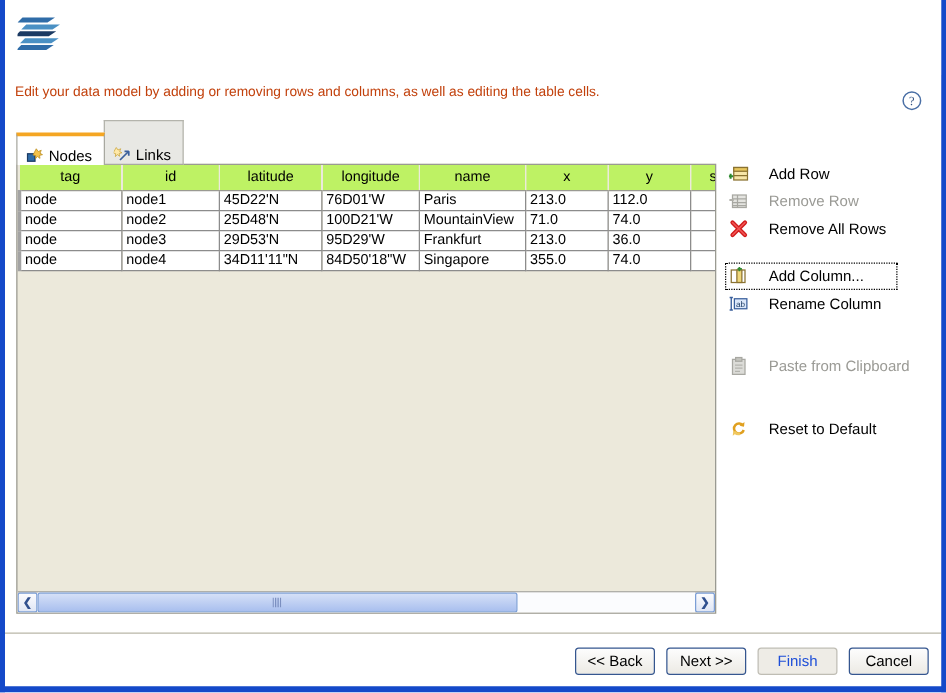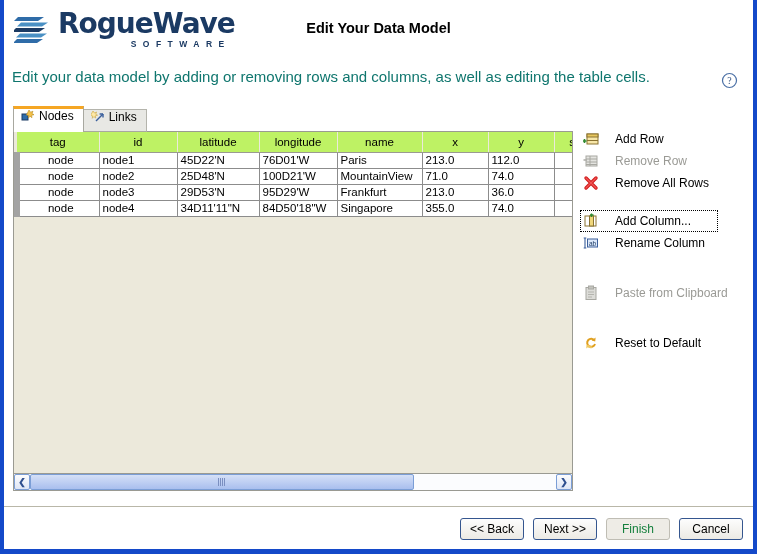--- a/index.html
+++ b/index.html
@@ -65,62 +65,62 @@
     font-size: 14.5px;
     font-weight: bold;
     color: #000000;
     font-family: "Liberation Sans", sans-serif;
   }
 
   
   #description {
     position: absolute;
     left: 8px; top: 68px;
-    font-size: 15px;
-    color: #0f766e;
+    font-size: 11px;
+    color: #c2410c;
   }
   #help-icon {
     position: absolute;
     right: 15px; top: 72px;
     width: 17px; height: 17px;
     cursor: pointer;
   }
 
   
   #tabs {
     position: absolute;
     left: 9px; top: 106px;
     display: flex;
     align-items: flex-end;
     height: 26px;
   }
   .tab {
     position: relative;
     display: flex;
-    align-items: flex-start;
+    align-items: flex-end;
     gap: 4px;
     height: 24px;
     padding: 0 9px 0 7px;
     font-size: 12px;
     color: #000;
     cursor: pointer;
   }
   .tab.active {
     background: #ffffff;
     border: 1px solid #a8a8a0;
     border-bottom: none;
     border-top: 3px solid #f5a623;
     height: 26px;
     z-index: 3;
   }
   .tab.inactive {
     background: #e8e8e4;
     border: 1px solid #b4b4ac;
     border-bottom: 1px solid #a8a8a0;
-    height: 23px;
+    height: 36px;
     margin-left: -1px;
     z-index: 1;
   }
   .tab-ico { width: 14px; height: 14px; flex: 0 0 14px; }
 
   
   #table-panel {
     position: absolute;
     left: 9px; top: 131px;
     width: 560px; height: 360px;
@@ -157,21 +157,21 @@
     height: 16px;
     border: 1px solid #8c8c8c;
     border-top: none;
     border-left: none;
     padding: 0 0 0 3px;
     color: #000;
     white-space: nowrap;
     overflow: hidden;
     font-size: 11.5px;
   }
-  table.grid td:first-child { border-left: 6px solid #a3a3a3; text-align: center; }
+  table.grid td:first-child { border-left: 3px solid #a3a3a3; }
   table.grid tr:first-child td { border-top: 1px solid #8c8c8c; }
 
   
   #hscroll {
     position: absolute;
     left: 0; right: 0; bottom: 0;
     height: 17px;
     background: #f2f3f7;
     border-top: 1px solid #9a9a92;
     display: flex;
@@ -250,46 +250,41 @@
     color: #000;
     background: linear-gradient(#fdfdfd, #eceaE4);
     border: 1px solid #35568f;
     border-radius: 3px;
     cursor: pointer;
     padding: 0;
     line-height: 20px;
     text-align: center;
   }
   .btn.disabled {
-    color: #15803d;
+    color: #1d4ed8;
     border: 1px solid #bfbdb4;
     background: #eeece6;
     cursor: default;
   }
 </style>
 </head>
 <body>
 
 <div id="window">
 
   <div id="header">
     <div id="logo-wrap">
       <svg id="logo-mark" viewBox="0 0 40 32">
         <path d="M4 4 H30 L24 8 H0 Z" fill="#2f6ca8"></path>
         <path d="M7 9.5 H34 L28 13.5 H3 Z" fill="#4a90c4"></path>
         <path d="M2 15 H31 L25 19 H-2 Z" fill="#1b3a63"></path>
         <path d="M6 20.5 H33 L27 24.5 H2 Z" fill="#4a90c4"></path>
         <path d="M3 26 H29 L23 30 H-1 Z" fill="#2f6ca8"></path>
       </svg>
-      <div id="logo-text">
-        <div id="logo-word"><span>Rogue</span><span class="wave">Wave</span></div>
-        <div id="logo-sub">SOFTWARE</div>
-      </div>
-    </div>
-    <div id="dialog-title">Edit Your Data Model</div>
+    </div>
   </div>
 
   <div id="description">Edit your data model by adding or removing rows and columns, as well as editing the table cells.</div>
   <svg id="help-icon" viewBox="0 0 17 17">
     <circle cx="8.5" cy="8.5" r="7" fill="#ffffff" stroke="#4a6fa5" stroke-width="1.2"></circle>
     <text x="8.5" y="12.3" font-size="10" text-anchor="middle" fill="#2f4f7f" font-family="Liberation Serif, serif">?</text>
   </svg>
 
   <div id="tabs">
     <div class="tab active">

